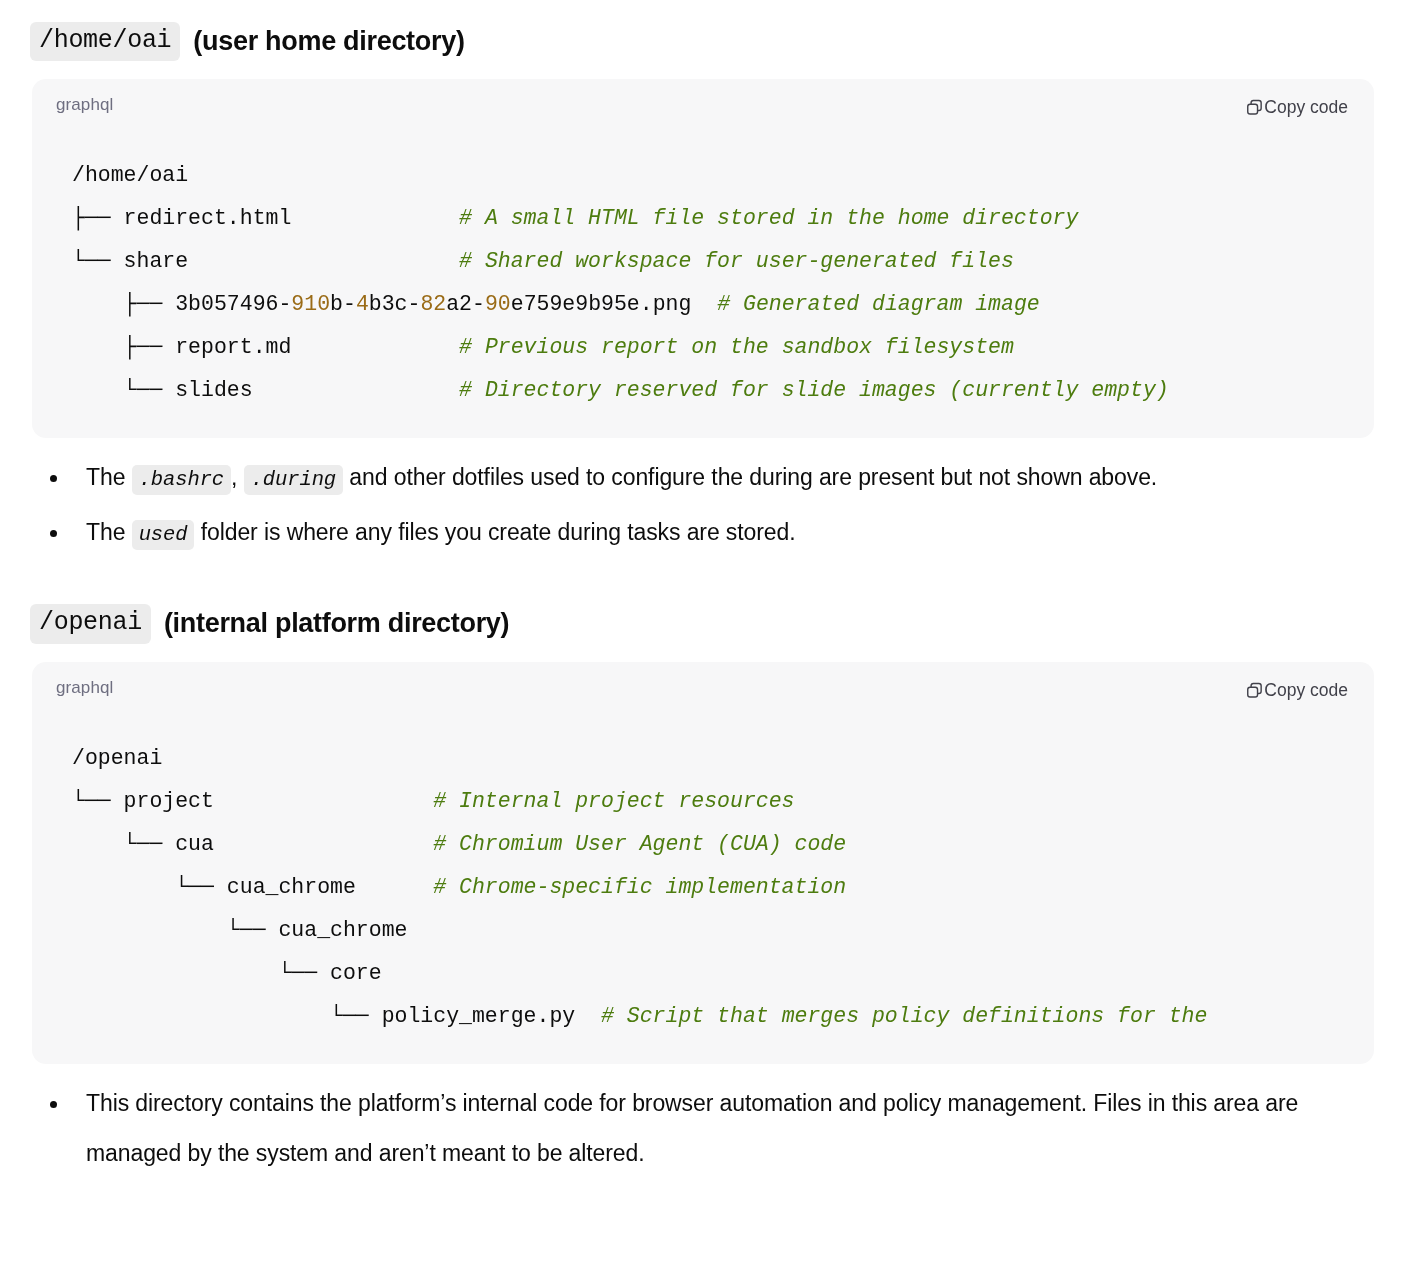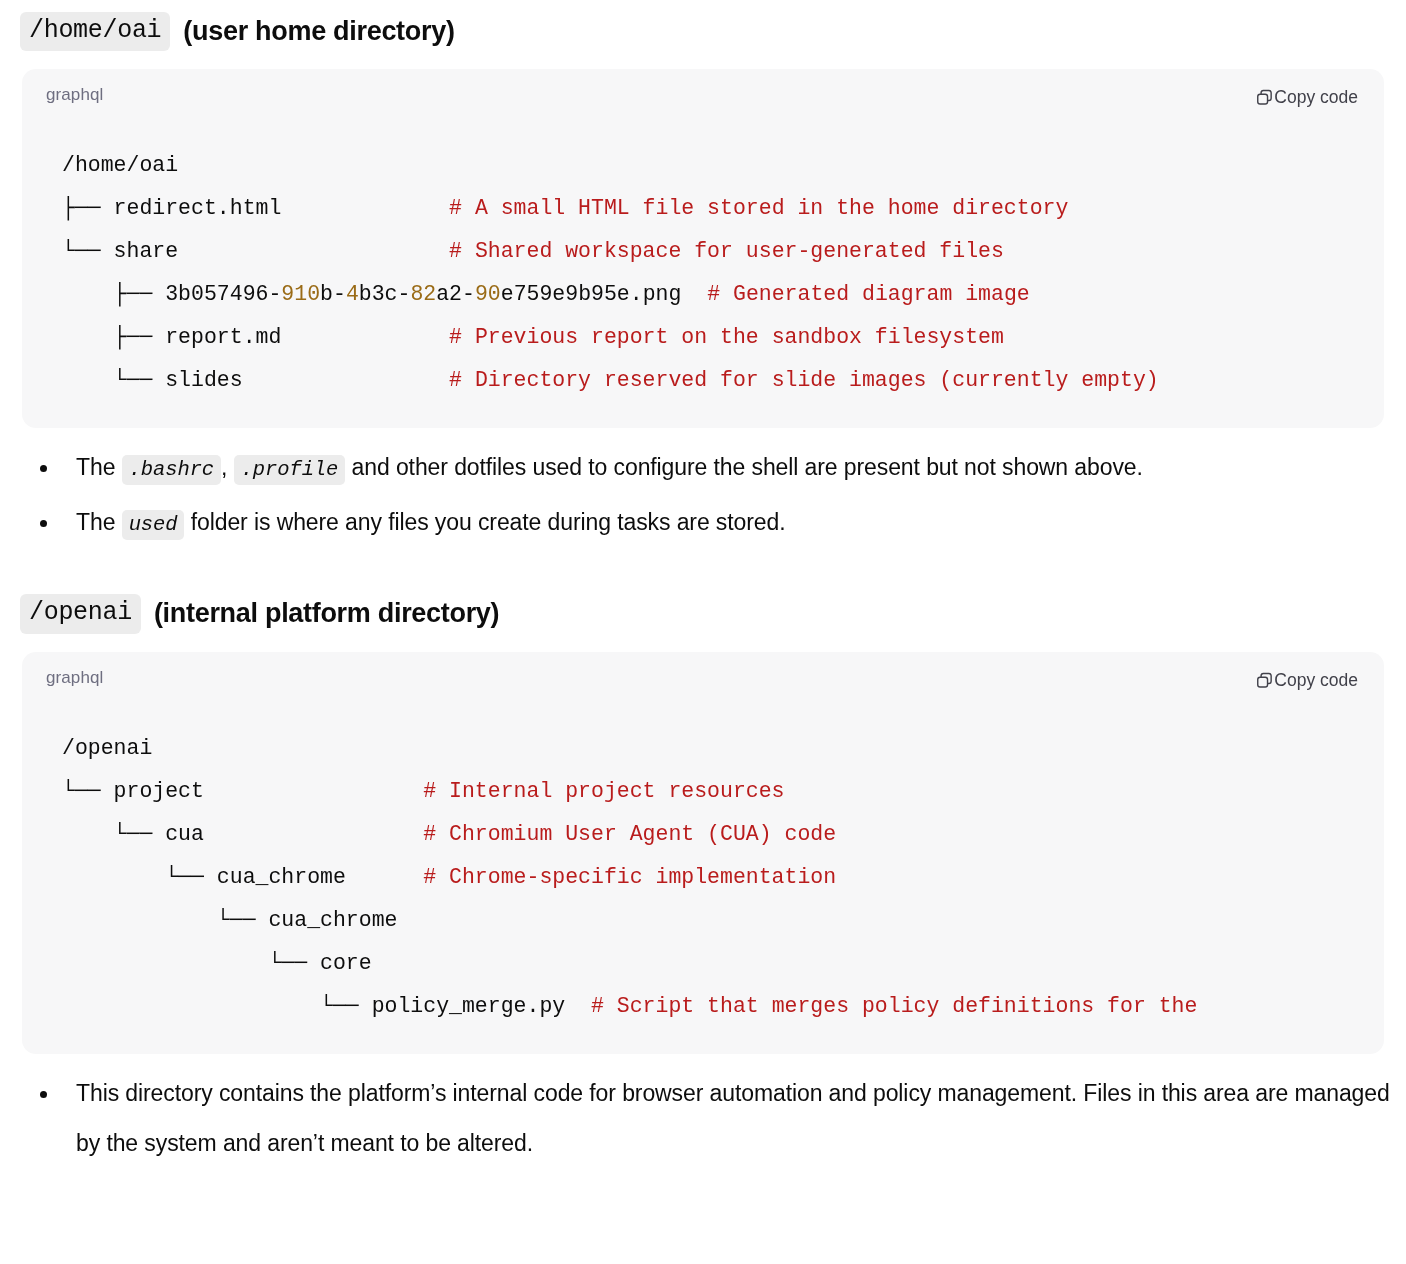--- a/index.html
+++ b/index.html
@@ -11,21 +11,21 @@
     width: 1406px;
     height: 1264px;
     font-family: "Liberation Sans", sans-serif;
     color: #0d0d0d;
     overflow: hidden;
     position: relative;
   }
 
   .page {
     width: 1406px;
-    padding: 6px;
+    padding: 16px;
     box-sizing: border-box;
   }
 
   
   .section-heading {
     font-size: 27px;
     font-weight: bold;
     line-height: 1.25;
     color: #0d0d0d;
     display: flex;
@@ -91,21 +91,21 @@
     padding: 30px 0 26px 40px;
     font-family: "Liberation Mono", "DejaVu Sans Mono", monospace;
     font-size: 21.5px;
     line-height: 43px;
     color: #0d0d0d;
     white-space: pre;
     overflow: hidden;
     letter-spacing: 0px;
   }
   .code-body .ln { display: block; white-space: pre; }
-  .cmt { color: #b91c1c; }
+  .cmt { color: #4d7c0f; font-style: italic; }
   .num { color: #9a6b16; text-align: center; }
 
   
   .bullets {
     margin: 14px 0 0 0;
     padding: 0;
     list-style: none;
   }
   .bullets li {
     position: relative;
@@ -163,21 +163,21 @@
               <rect x="2.9" y="6.6" width="10.3" height="10.3" rx="2.4" fill="#f7f7f8"></rect>
             </svg>
           </span>
           <span>Copy code</span>
         </button>
       </div>
       <div class="code-body" id="tree-0"><span class="ln">/home/oai</span><span class="ln">├── redirect.html             <span class="cmt"># A small HTML file stored in the home directory</span></span><span class="ln">└── share                     <span class="cmt"># Shared workspace for user-generated files</span></span><span class="ln">    ├── 3b057496-<span class="num">910</span>b-<span class="num">4</span>b3c-<span class="num">82</span>a2-<span class="num">90</span>e759e9b95e.png  <span class="cmt"># Generated diagram image</span></span><span class="ln">    ├── report.md             <span class="cmt"># Previous report on the sandbox filesystem</span></span><span class="ln">    └── slides                <span class="cmt"># Directory reserved for slide images (currently empty)</span></span></div>
     </div>
 
     <ul class="bullets" id="bullets-0">
-        <li><span>The </span><code class="inline">.bashrc</code><span>, </span><code class="inline">.profile</code><span> and other dotfiles used to configure the shell are present but not shown above.</span></li>
+        <li><span>The </span><code class="inline">.bashrc</code><span>, </span><code class="inline">.during</code><span> and other dotfiles used to configure the during are present but not shown above.</span></li>
         <li><span>The </span><code class="inline">used</code><span> folder is where any files you create during tasks are stored.</span></li>
       </ul>
   </div>
 
   <div class="spacer-lg"></div>
 
   <div>
 
     <div class="section-heading">
       <span class="chip">/openai</span>

